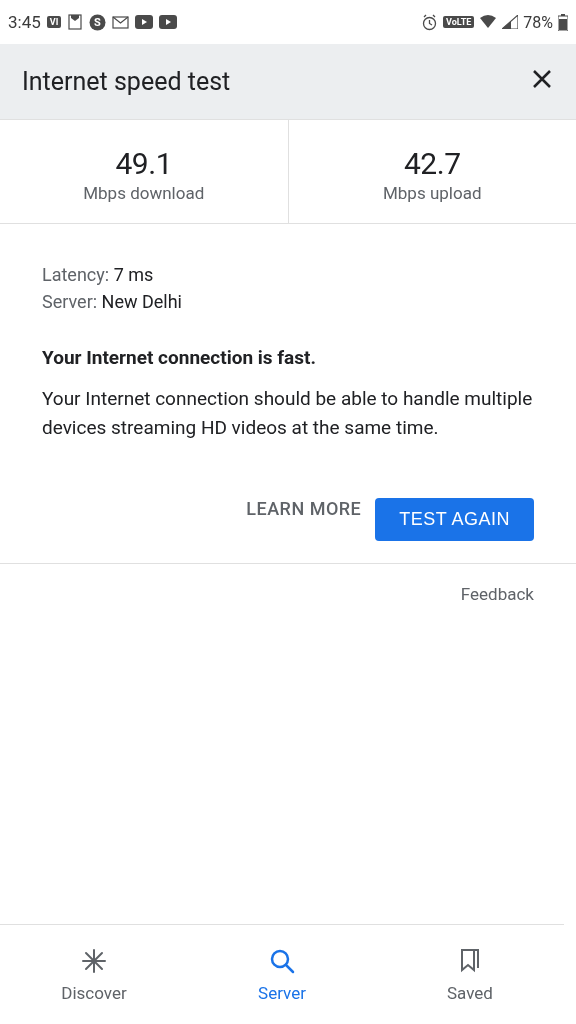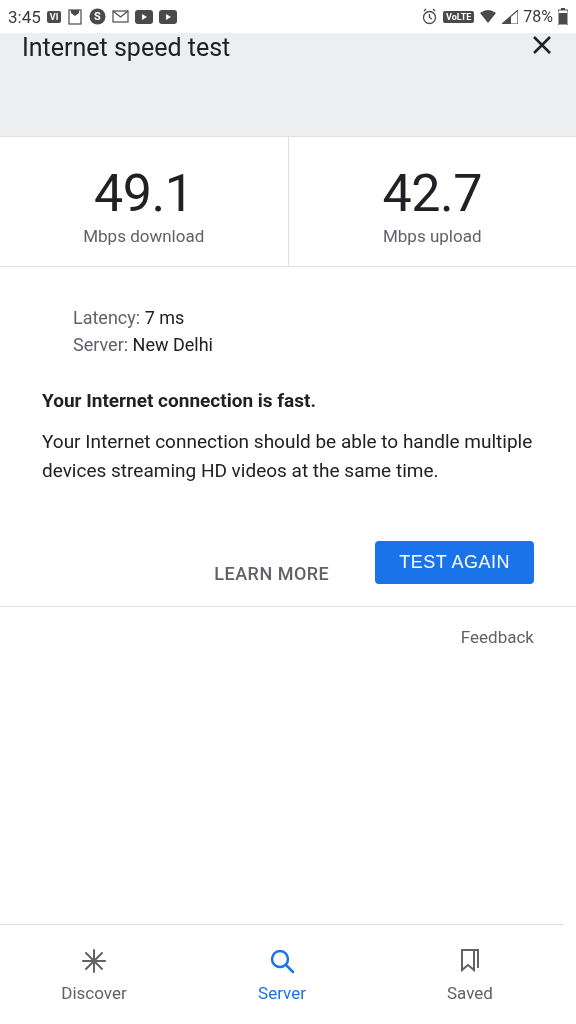--- a/index.html
+++ b/index.html
@@ -5,39 +5,39 @@
     * { margin: 0; padding: 0; box-sizing: border-box; }
     body {
       width: 576px;
       height: 1024px;
       font-family: Roboto, Arial, sans-serif;
       background: #fff;
       position: relative;
       overflow: hidden;
     }
     .status-bar {
-      height: 33px;
+      height: 44px;
       display: flex;
       justify-content: space-between;
       align-items: center;
       padding: 0 8px;
       font-size: 16px;
       color: #3a3a3a;
       background: #fff;
     }
     .status-left { display: flex; align-items: center; gap: 6px; }
     .status-right { display: flex; align-items: center; gap: 5px; }
     .status-bar .time { font-size: 17px; }
     .status-icon { display:inline-flex; align-items:center; justify-content:center; }
     .icon-box { background:#4a4a4a; color:#fff; font-size:9px; font-weight:700; padding:1px 3px; border-radius:2px; }
     .header {
-      height: 104px;
+      height: 76px;
       background: #eceef0;
       display: flex;
-      align-items: flex-start;
+      align-items: center;
       justify-content: space-between;
       padding: 0 22px;
       border-bottom: 1px solid #e0e0e0;
     }
     .header-title {
       font-size: 25px;
       color: #202124;
       font-weight: 400;
     }
     .close-btn { cursor: pointer; font-size: 28px; color: #202124; line-height:1; }
@@ -46,54 +46,54 @@
       background: #fff;
       border-bottom: 1px solid #e0e0e0;
     }
     .speed-cell {
       flex: 1;
       text-align: center;
       padding: 26px 10px 20px;
     }
     .speed-cell:first-child { border-right: 1px solid #e0e0e0; }
     .speed-value {
-      font-size: 52px;
+      font-size: 30px;
       color: #202124;
       font-weight: 400;
       letter-spacing: -0.5px;
     }
     .speed-label {
       font-size: 17px;
       color: #5f6368;
       margin-top: 2px;
     }
     .details {
       padding: 40px 42px 28px;
       font-size: 18px;
       color: #202124;
     }
     .detail-line { margin-bottom: 6px; }
-    .detail-label { color:#5f6368;margin-left:31px; }
+    .detail-label { color:#5f6368; }
     .detail-value { color:#202124; }
     .summary-title {
       font-weight: 700;
       margin-top: 34px;
       margin-bottom: 16px;
       font-size: 19px;
     }
     .summary-desc {
       font-size: 19px;
       color: #202124;
       line-height: 1.5;
     }
     .action-row {
       display:flex;
       justify-content:flex-end;
-      align-items:flex-end;
-      gap:46px;
+      align-items:flex-start;
+      gap:14px;
       padding: 28px 42px 22px;
     }
     .learn-more {
       color:#5f6368;
       font-weight:500;
       letter-spacing:0.5px;
       font-size:18px;
       cursor:pointer;
     }
     .test-again {

